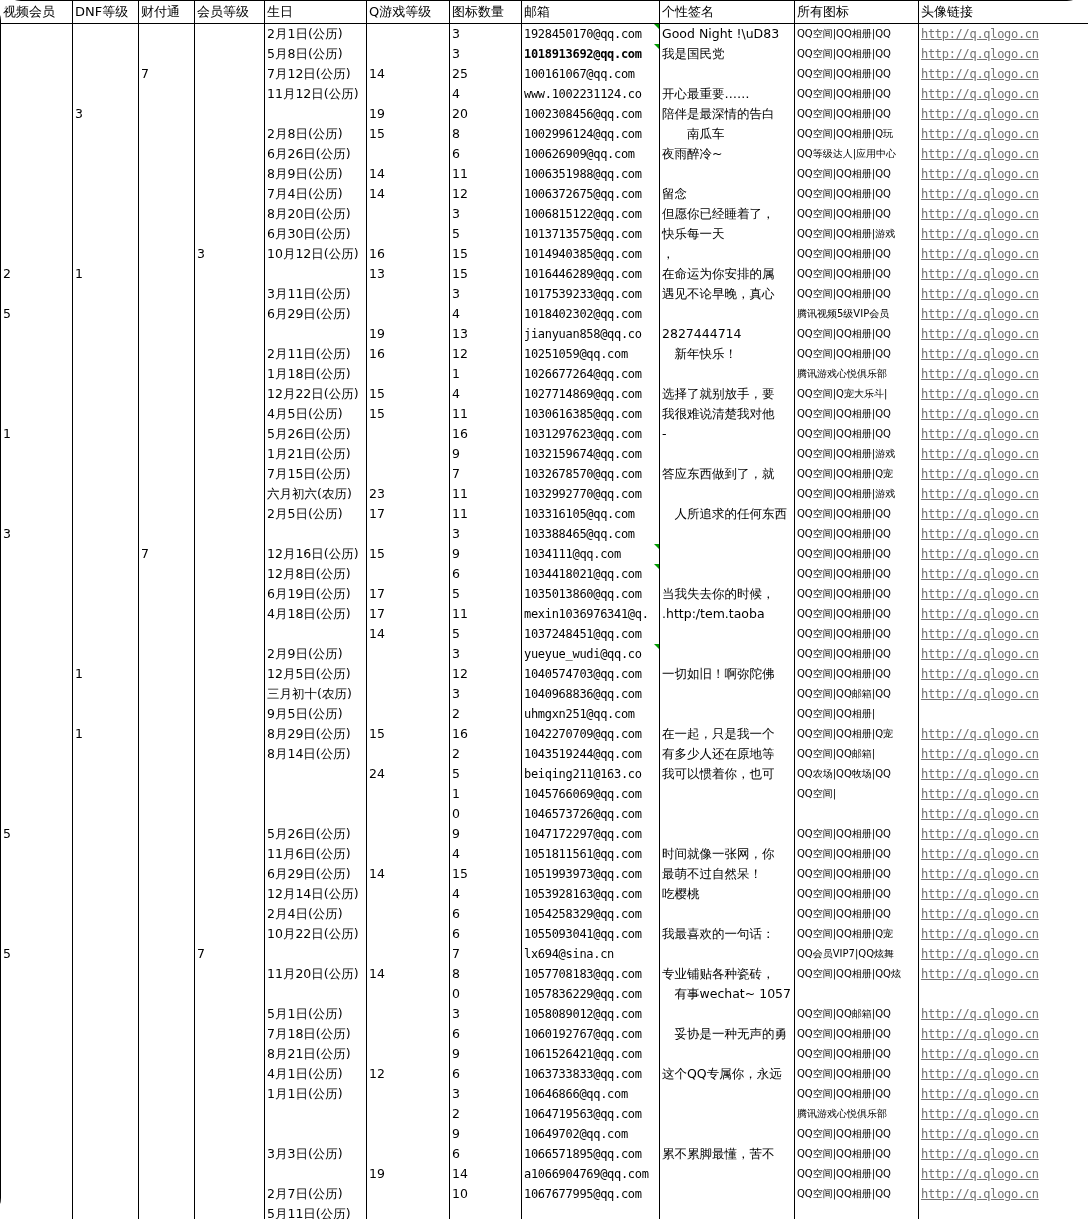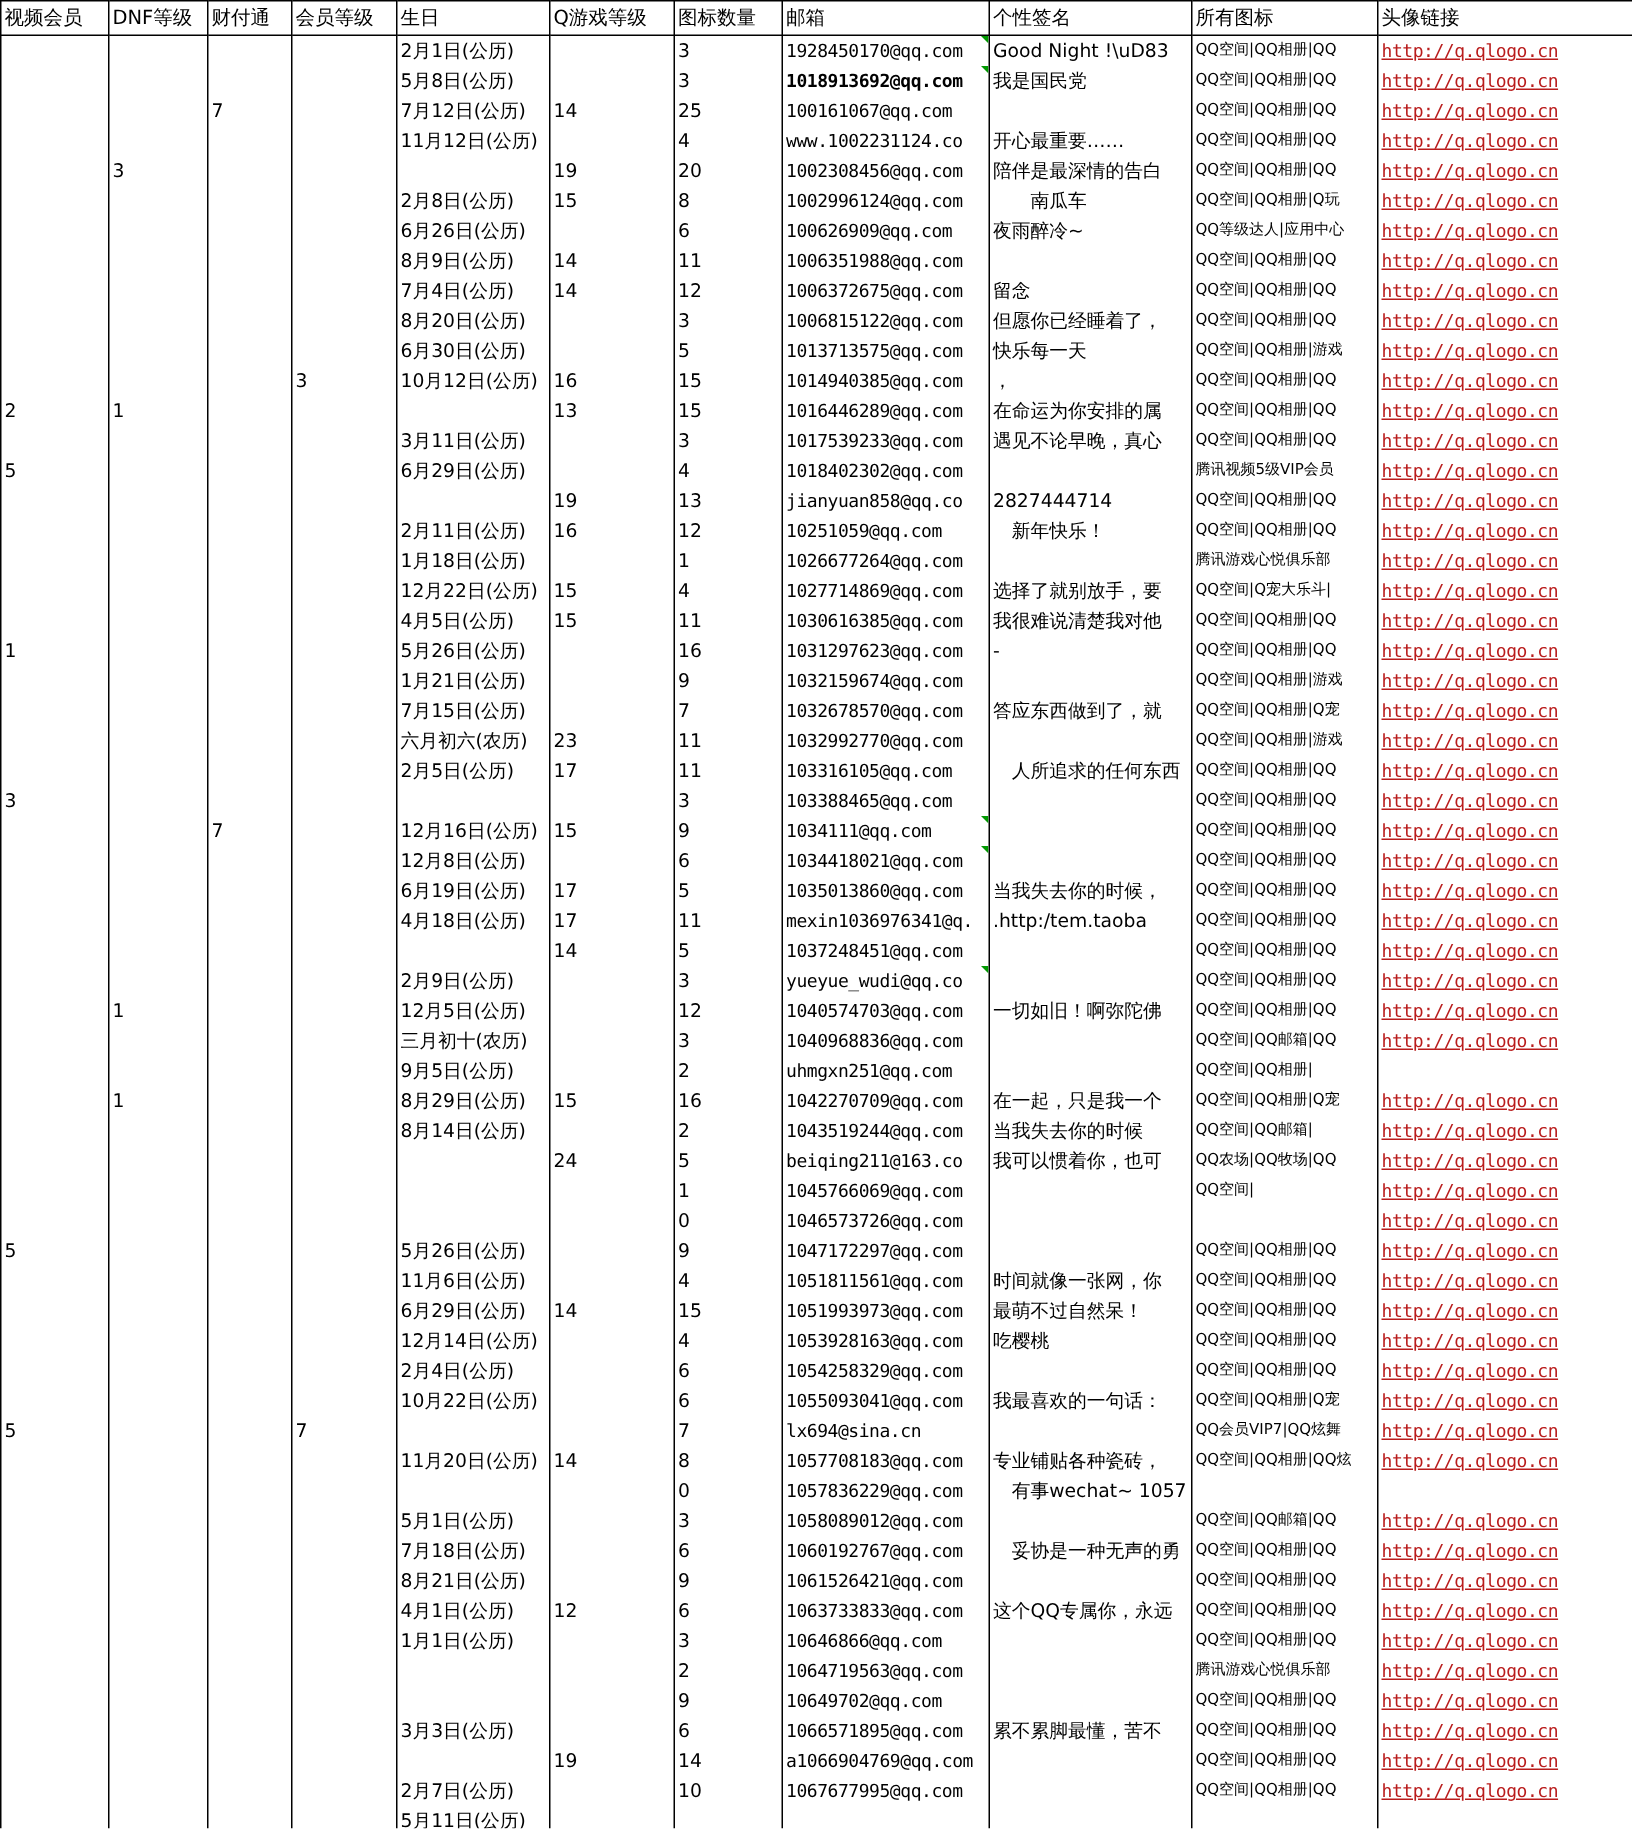--- a/index.html
+++ b/index.html
@@ -1,18 +1,18 @@
 <!DOCTYPE html>
 <html><head>
 <meta charset="utf-8">
 <style>
   html,body{margin:0;padding:0;background:#ffffff;}
   body{font-family:"DejaVu Sans","Liberation Sans",sans-serif;}
   #sheet{
-    width:1088px;height:1219px;overflow:hidden;position:relative;background:#fff;
+    width:1088px;height:1219px;overflow:hidden;position:relative;background:#fff;border-radius:21px;
   }
   table{
     border-collapse:collapse;
     table-layout:fixed;
     width:1088px;
     font-size:12.5px;
     color:#000;
   }
   col.c0{width:72px}
   col.c1{width:66px}
@@ -42,21 +42,21 @@
     vertical-align:middle;
     white-space:nowrap;
     overflow:hidden;
     font-size:12.5px;
     line-height:20px;
   }
   tbody tr td:first-child{border-left:1px solid #000}
   td.num{text-align:left}
   td.mail{font-family:"DejaVu Sans Mono","Liberation Mono",monospace;font-size:12px;letter-spacing:-0.3px}
   td.link{font-family:"DejaVu Sans Mono","Liberation Mono",monospace;font-size:12px;letter-spacing:-0.3px}
-  td.link a{color:#b91c1c;text-decoration:underline}
+  td.link a{color:#737373;text-decoration:underline}
   td.sig{position:relative}
   td.icons{font-size:10px}
   .redmark{
     position:absolute;top:0;right:0;width:0;height:0;
     border-top:5px solid #009900;border-left:5px solid transparent;
   }
   
   tbody tr:last-child td{border-bottom:none}
 </style>
 </head>
@@ -563,21 +563,21 @@
         </tr>
         <tr>
           <td class="num"></td>
           <td class="num"></td>
           <td class="num"></td>
           <td class="num"></td>
           <td class="">8月14日(公历)</td>
           <td class="num"></td>
           <td class="num">2</td>
           <td class="mail">1043519244@qq.com</td>
-          <td class="sig">当我失去你的时候</td>
+          <td class="sig">有多少人还在原地等</td>
           <td class="icons">QQ空间|QQ邮箱|</td>
           <td class="link"><a href="#">http://q.qlogo.cn</a></td>
         </tr>
         <tr>
           <td class="num"></td>
           <td class="num"></td>
           <td class="num"></td>
           <td class="num"></td>
           <td class=""></td>
           <td class="num">24</td>

